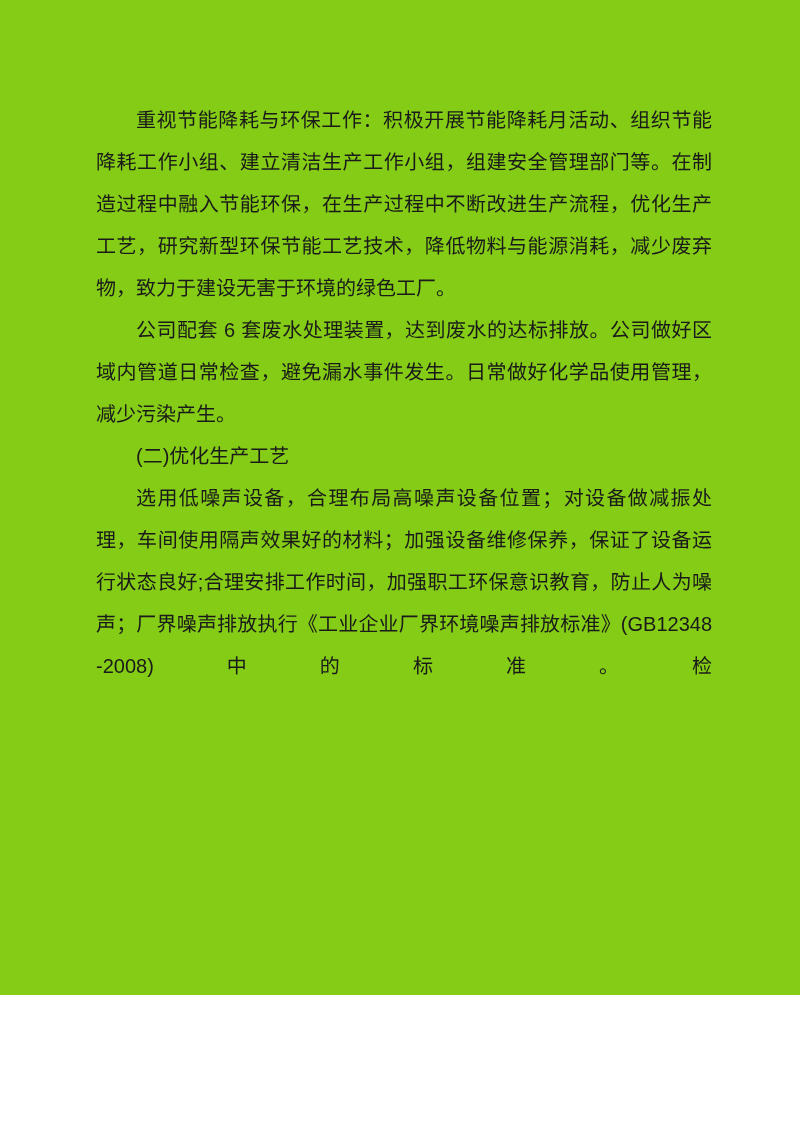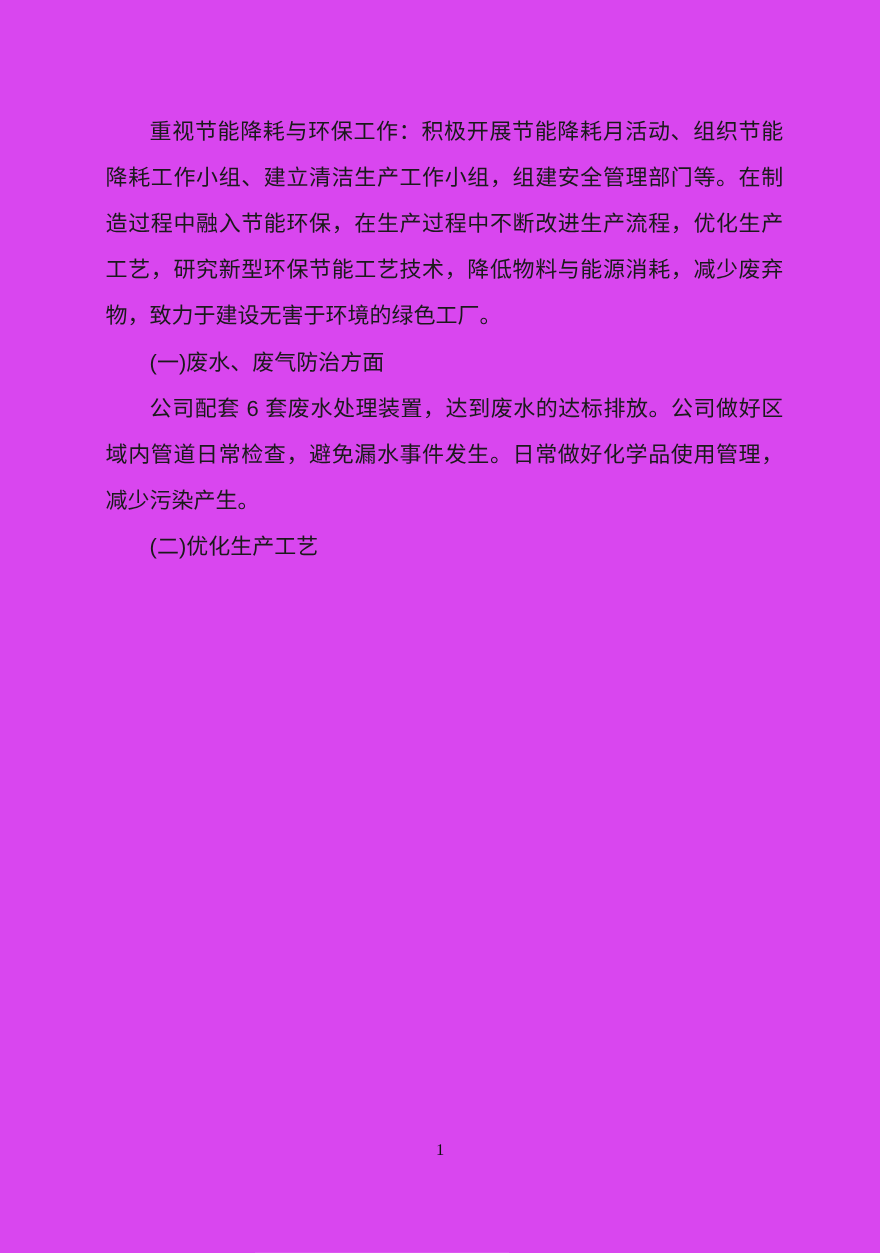--- a/index.html
+++ b/index.html
@@ -3,22 +3,22 @@
 <meta charset="utf-8">
 <style>
   html, body {
     margin: 0;
     padding: 0;
     background: #ffffff;
   }
   .page {
     position: relative;
     width: 800px;
-    height: 1139px;
-    background: #d946ef;
+    height: 995px;
+    background: #84cc16;
     overflow: hidden;
     font-family: "Liberation Sans", sans-serif;
   }
   .content {
     position: absolute;
     left: 96px;
     top: 99px;
     width: 616px;
     color: #1a1a1a;
     font-size: 20px;
@@ -45,18 +45,18 @@
     font-size: 15px;
     color: #111111;
   }
 </style>
 </head>
 <body>
 
 <div class="page">
   <div class="content">
     <p class="para">重视节能降耗与环保工作：积极开展节能降耗月活动、组织节能降耗工作小组、建立清洁生产工作小组，组建安全管理部门等。在制造过程中融入节能环保，在生产过程中不断改进生产流程，优化生产工艺，研究新型环保节能工艺技术，降低物料与能源消耗，减少废弃物，致力于建设无害于环境的绿色工厂。</p>
-    <p class="para">(一)废水、废气防治方面</p>
     <p class="para">公司配套 6 套废水处理装置，达到废水的达标排放。公司做好区域内管道日常检查，避免漏水事件发生。日常做好化学品使用管理，减少污染产生。</p>
     <p class="para">(二)优化生产工艺</p>
+    <p class="para cut">选用低噪声设备，合理布局高噪声设备位置；对设备做减振处理，车间使用隔声效果好的材料；加强设备维修保养，保证了设备运行状态良好;合理安排工作时间，加强职工环保意识教育，防止人为噪声；厂界噪声排放执行《工业企业厂界环境噪声排放标准》(GB12348-2008)中的标准。检</p>
   </div>
   <div class="page-number">1</div>
 </div>
 
 </body></html>

